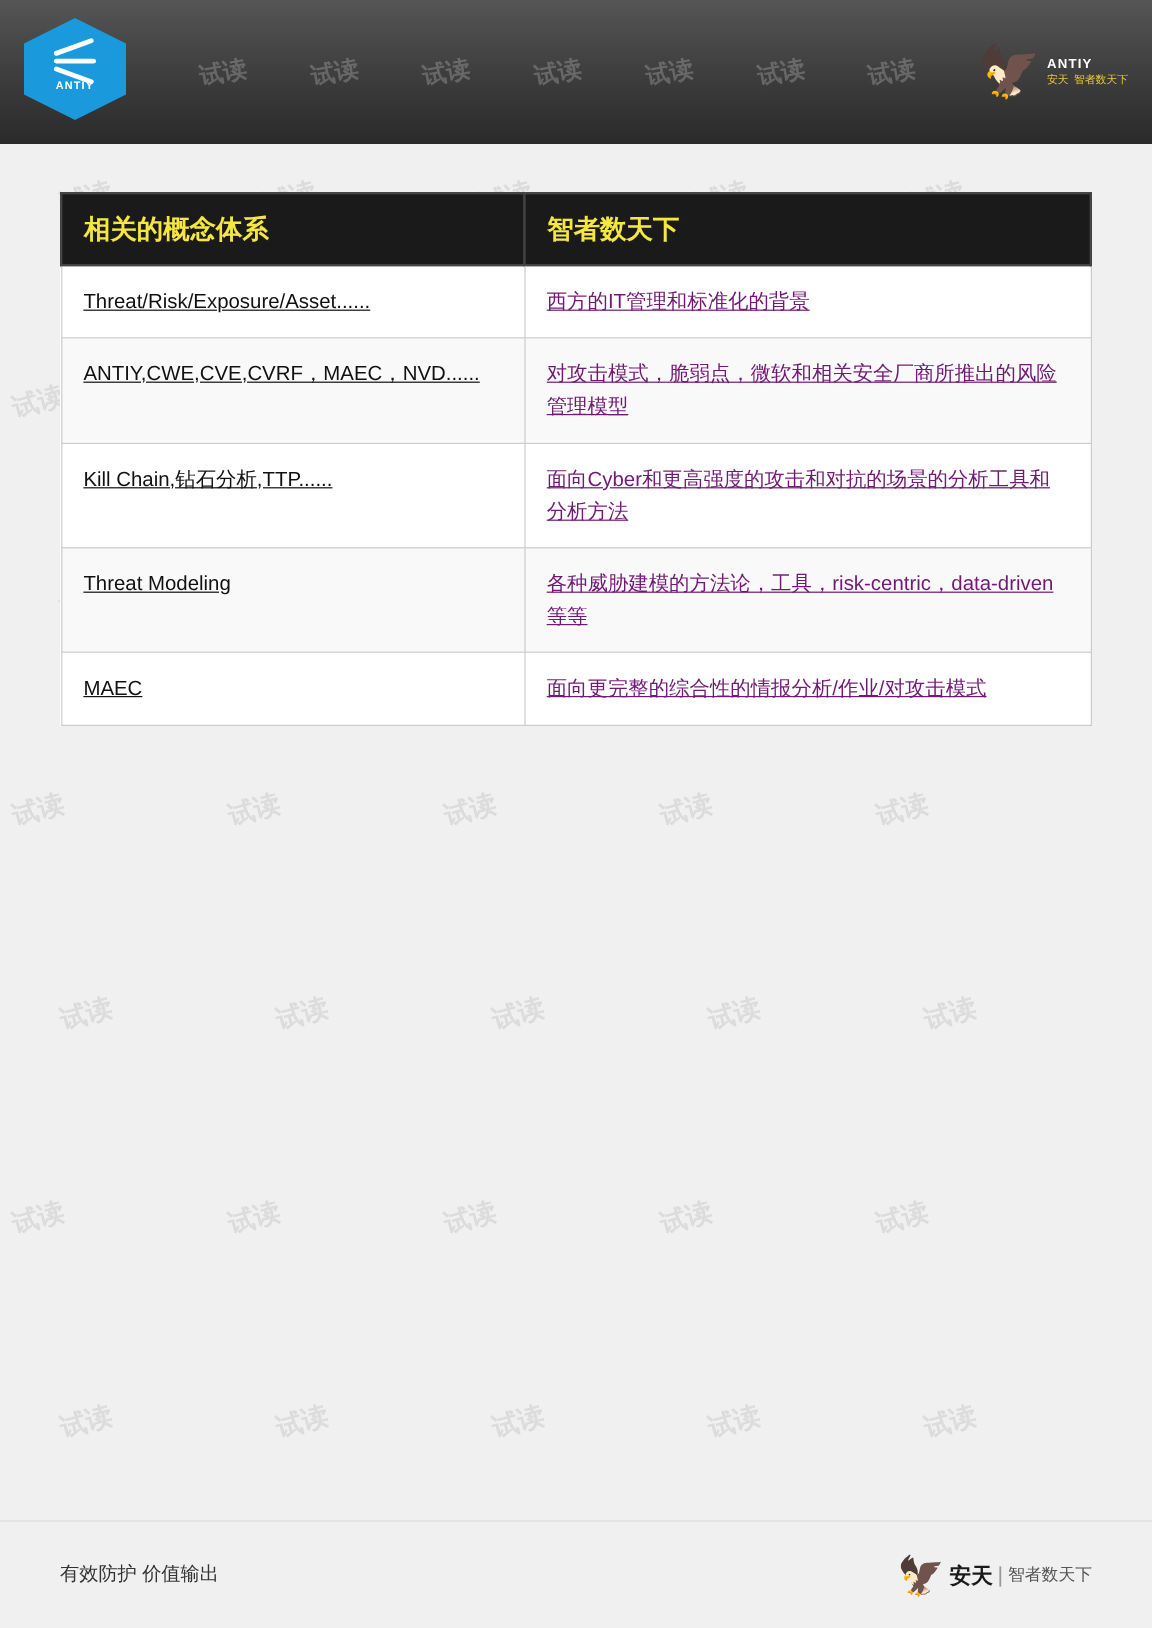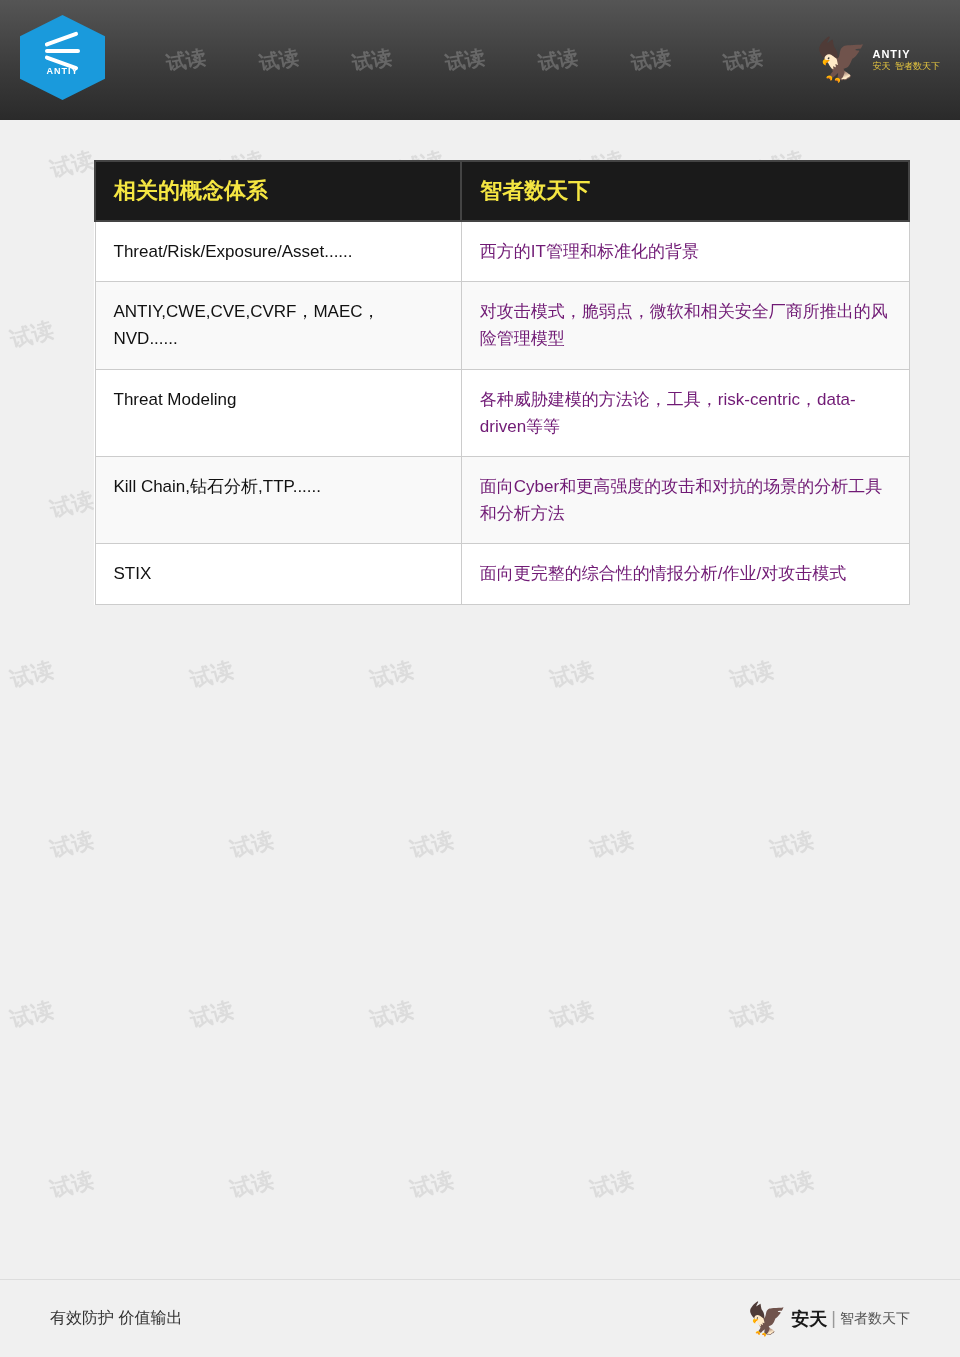--- a/index.html
+++ b/index.html
@@ -156,20 +156,21 @@
       text-align: left;
       border: 2px solid #444;
     }
 
     .data-table td {
       padding: 16px 18px;
       font-size: 17px;
       border: 1.5px solid #ccc;
       vertical-align: top;
       line-height: 1.6;
+      text-decoration: underline;
     }
 
     .data-table tr:nth-child(even) td {
       background: #f9f9f9;
     }
 
     .data-table tr:nth-child(odd) td {
       background: #ffffff;
     }
 
@@ -183,21 +184,21 @@
       color: #701a75;
       width: 55%;
     }
 
     
     .footer {
       position: absolute;
       bottom: 0;
       left: 0;
       right: 0;
-      height: 78px;
+      height: 90px;
       background: #f0f0f0;
       display: flex;
       align-items: center;
       justify-content: space-between;
       padding: 12px 50px;
       border-top: 1px solid #ddd;
       text-align: right;
     }
 
     .footer-left {
@@ -240,21 +241,20 @@
       top: 120px;
       left: 0; right: 0; bottom: 70px;
       pointer-events: none;
       overflow: hidden;
       z-index: 1;
     }
 
     .main-content {
       position: relative;
       z-index: 2;
-      margin-left: 44px;
     }
   </style>
 </head>
 <body>
 
 <div class="header">
   <div class="header-logo">
     <div class="logo-hexagon">
       <div class="logo-inner">
         <div class="logo-lines">
@@ -338,29 +338,29 @@
     <tbody id="table-body">
     <tr>
           <td>Threat/Risk/Exposure/Asset......</td>
           <td>西方的IT管理和标准化的背景</td>
         </tr>
         <tr>
           <td>ANTIY,CWE,CVE,CVRF，MAEC，NVD......</td>
           <td>对攻击模式，脆弱点，微软和相关安全厂商所推出的风险管理模型</td>
         </tr>
         <tr>
+          <td>Kill Chain,钻石分析,TTP......</td>
+          <td>面向Cyber和更高强度的攻击和对抗的场景的分析工具和分析方法</td>
+        </tr>
+        <tr>
           <td>Threat Modeling</td>
           <td>各种威胁建模的方法论，工具，risk-centric，data-driven等等</td>
         </tr>
         <tr>
-          <td>Kill Chain,钻石分析,TTP......</td>
-          <td>面向Cyber和更高强度的攻击和对抗的场景的分析工具和分析方法</td>
-        </tr>
-        <tr>
-          <td>STIX</td>
+          <td>MAEC</td>
           <td>面向更完整的综合性的情报分析/作业/对攻击模式</td>
         </tr>
       </tbody>
   </table>
 </div>
 
 <div class="footer">
   <div class="footer-left">有效防护 价值输出</div>
   <div class="footer-right">
     <span class="footer-logo-bird">🦅</span>

